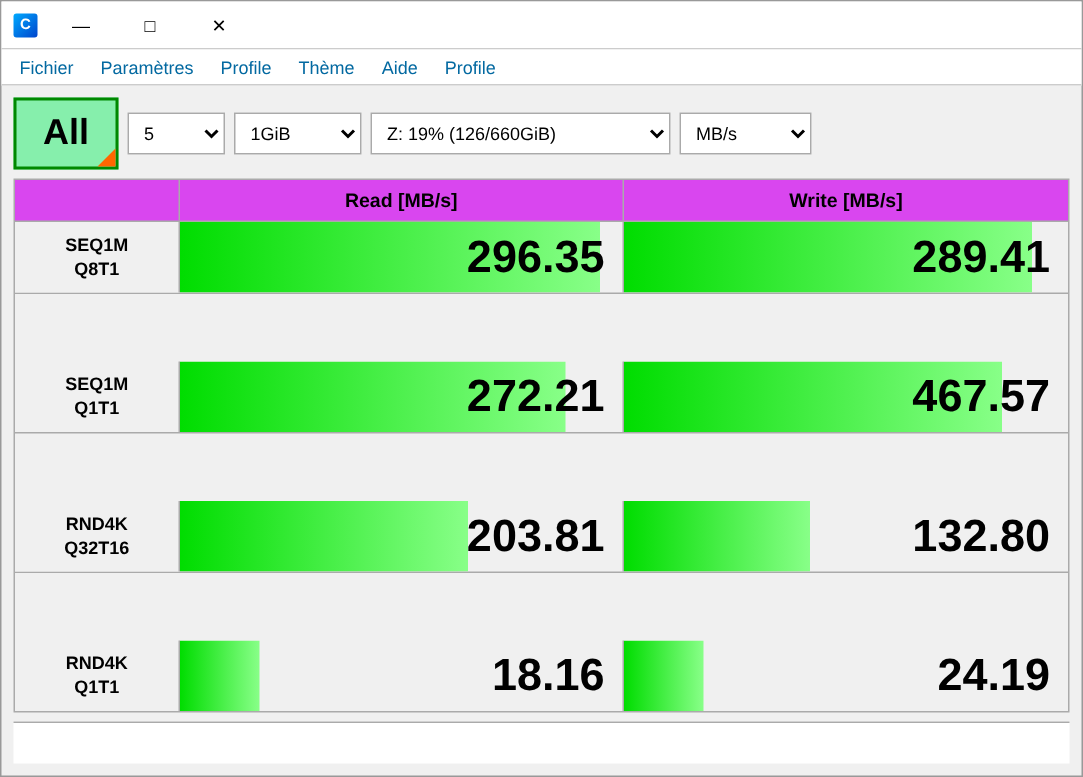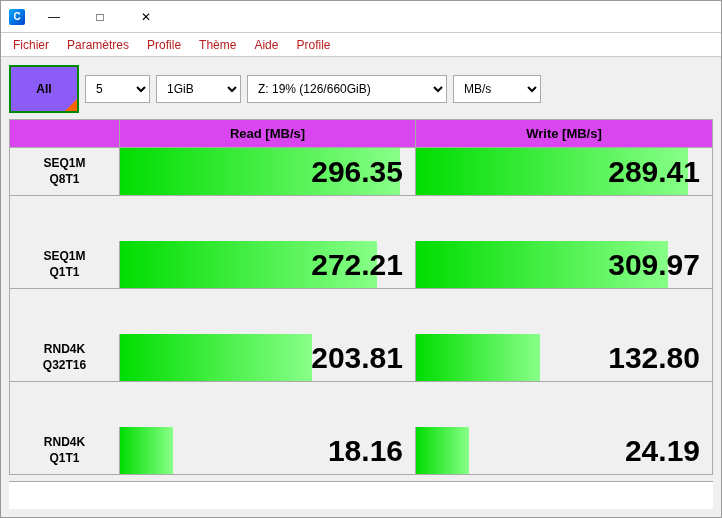--- a/index.html
+++ b/index.html
@@ -67,41 +67,41 @@
       height: 24px;
       display: flex;
       align-items: center;
       padding: 0 4px;
       border-bottom: 1px solid #ccc;
       gap: 2px;
     }
     .menu-item {
       padding: 2px 8px;
       font-size: 12px;
-      color: #b91c1c;
+      color: #0369a1;
       cursor: pointer;
       border-radius: 2px;
     }
     .content {
       flex: 1;
       padding: 8px;
       display: flex;
       flex-direction: column;
       gap: 6px;
     }
     .toolbar {
       display: flex;
       align-items: center;
       gap: 6px;
     }
     .all-btn {
-      background: #8b5cf6;
+      background: #86efac;
       color: #000;
       font-weight: bold;
-      font-size: 12px;
+      font-size: 24px;
       border: 2px solid #008800;
       width: 70px;
       height: 48px;
       cursor: pointer;
       position: relative;
       display: flex;
       align-items: center;
       justify-content: center;
     }
     .all-btn::after {
@@ -271,21 +271,21 @@
       </div>
     </div>
           <div class="table-row">
       <div class="row-label">SEQ1M<br>Q1T1</div>
       <div class="row-cell">
         <div class="bar" style="width:87%"></div>
         <span class="cell-value">272.21</span>
       </div>
       <div class="row-cell">
         <div class="bar" style="width:85%"></div>
-        <span class="cell-value">309.97</span>
+        <span class="cell-value">467.57</span>
       </div>
     </div>
           <div class="table-row">
       <div class="row-label">RND4K<br>Q32T16</div>
       <div class="row-cell">
         <div class="bar" style="width:65%"></div>
         <span class="cell-value">203.81</span>
       </div>
       <div class="row-cell">
         <div class="bar" style="width:42%"></div>

